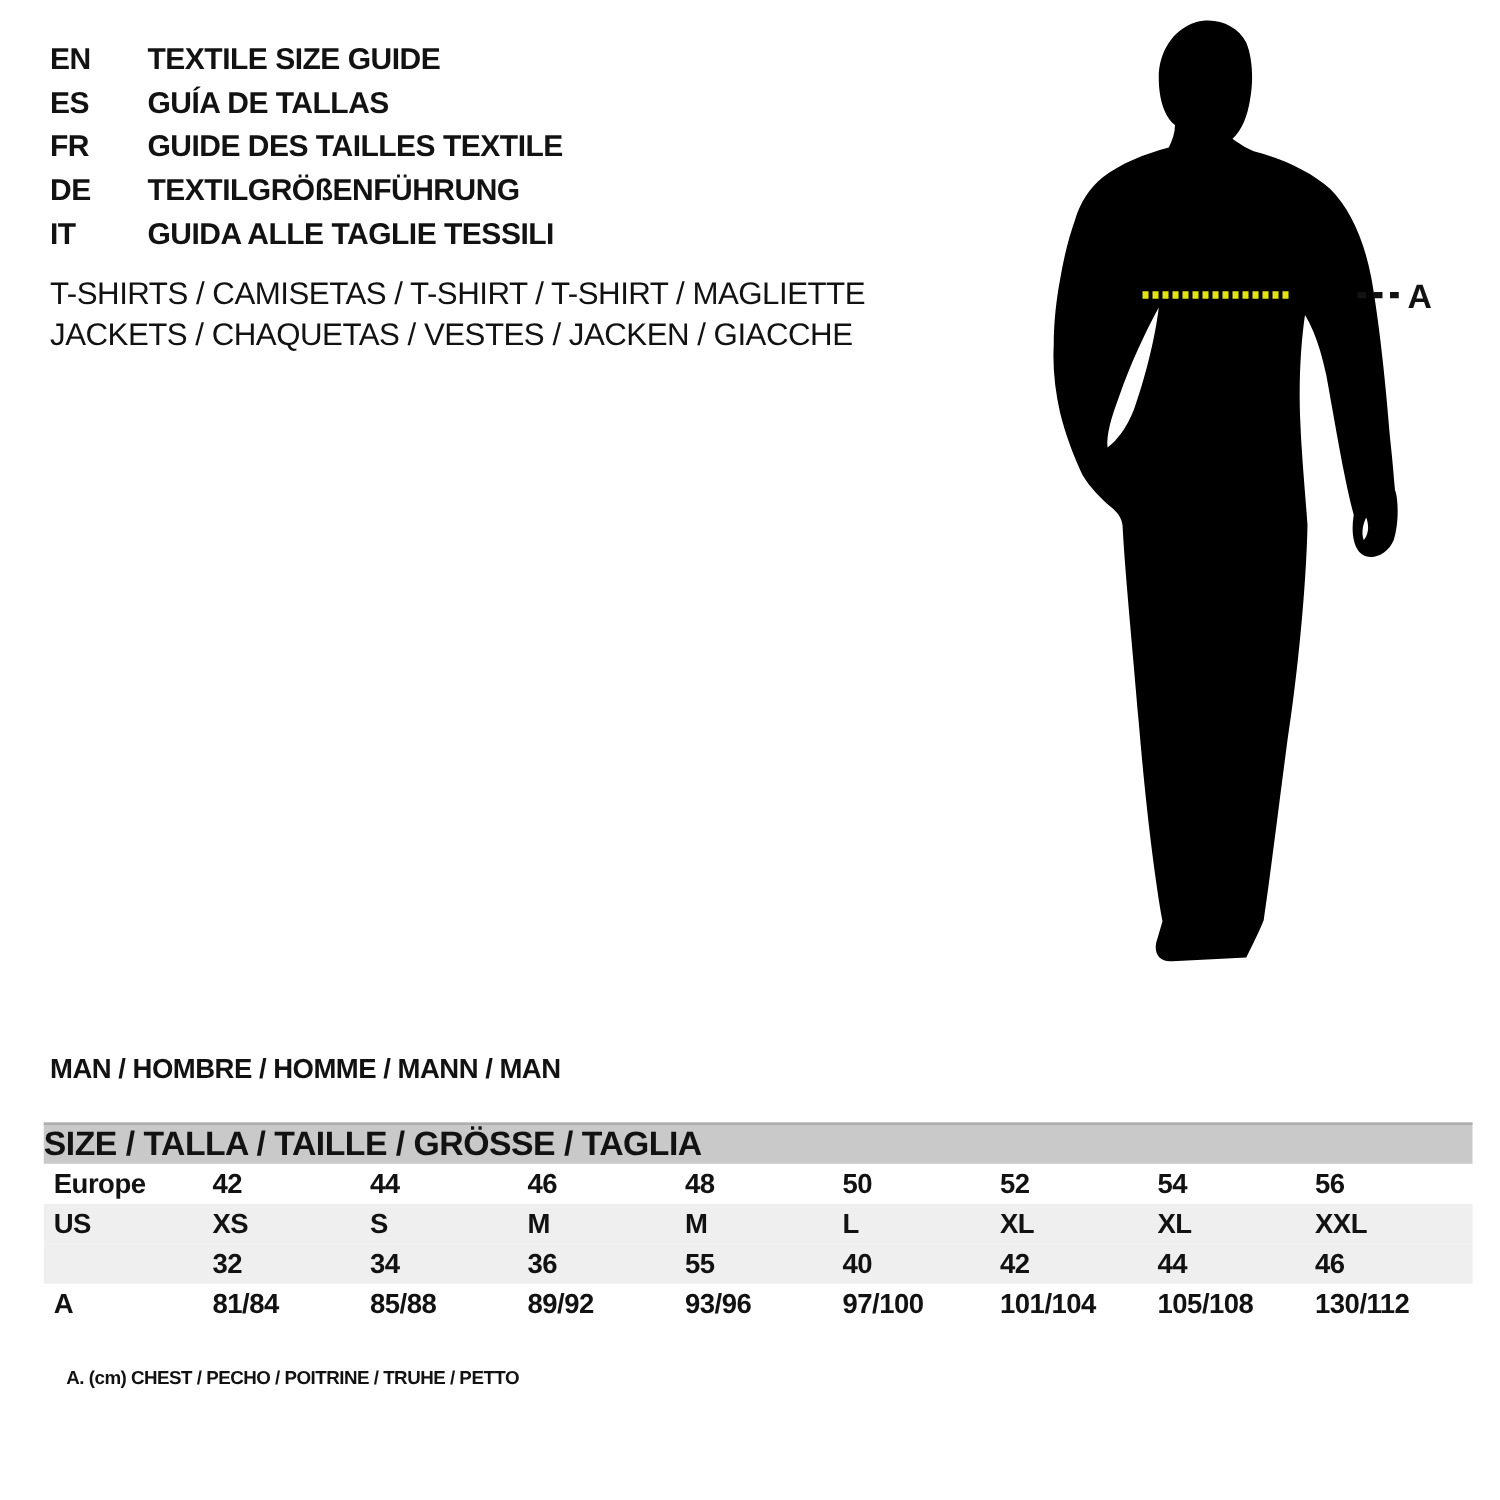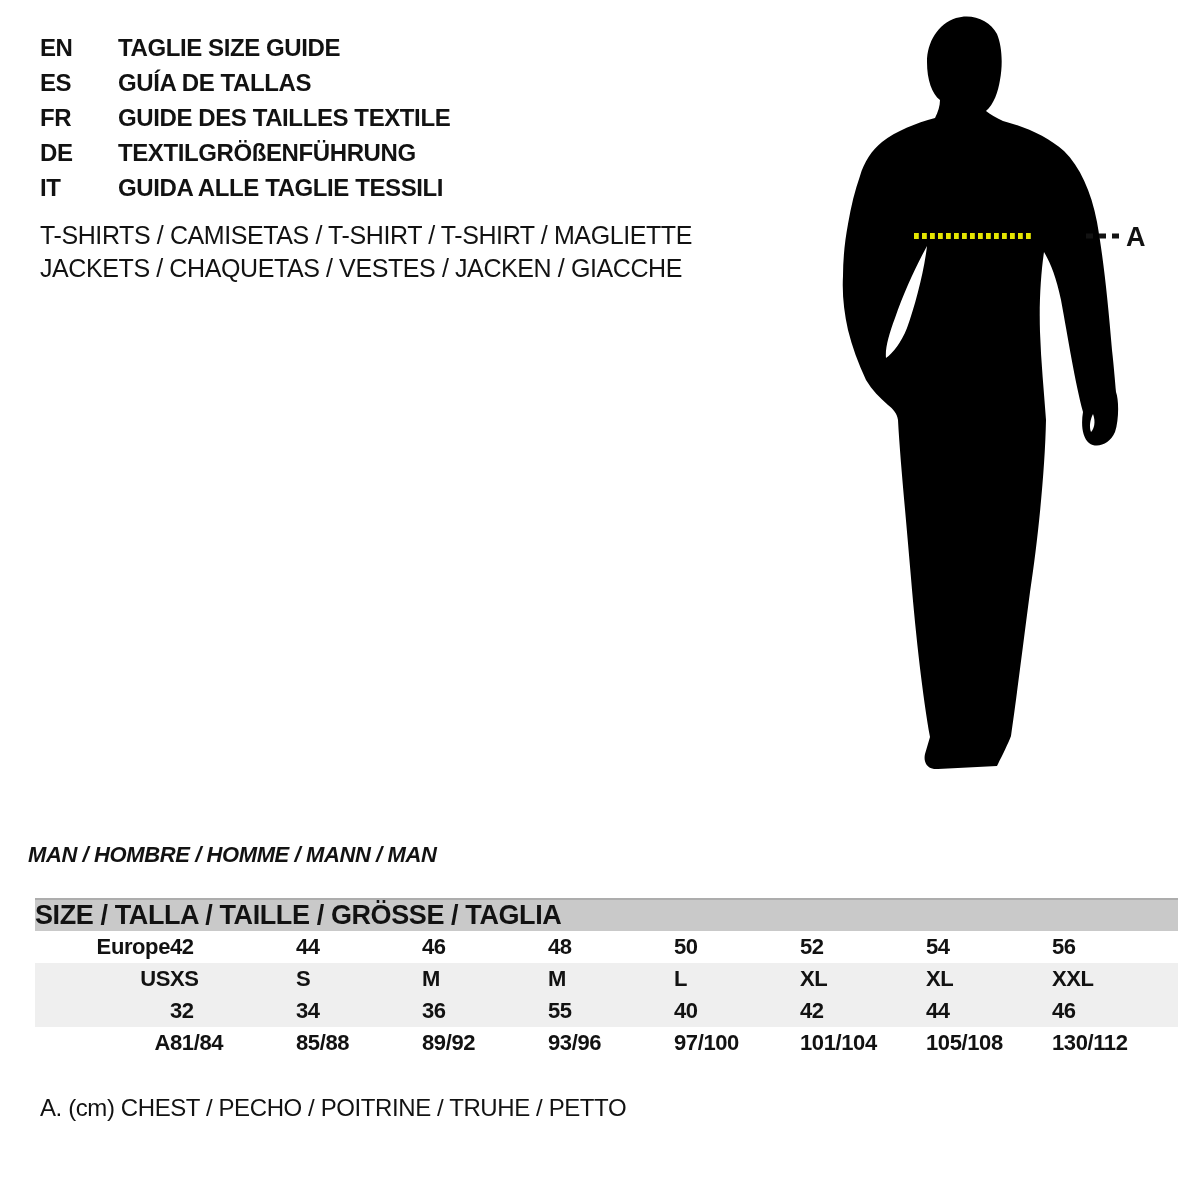--- a/index.html
+++ b/index.html
@@ -35,63 +35,62 @@
 
   
   .figure-svg { position: absolute; left: 830px; top: 0; width: 370px; height: 800px; }
   .figure-svg text {
     font-family: "Liberation Sans", "DejaVu Sans", sans-serif;
     font-weight: bold; font-size: 27px;
   }
 
   
   .section-title {
-    position: absolute; left: 28px; top: 842px;
+    position: absolute; left: 40px; top: 842px;
     font-weight: bold; font-size: 22px; letter-spacing: -0.4px;
     white-space: nowrap;
-    font-style: italic;
   }
 
   
   .size-table { position: absolute; left: 35px; top: 888px; width: 1143px; }
   .table-header {
     height: 33px;
     background: #c9c9c9;
     border-top: 2px solid #adadad;
     display: flex; align-items: center;
     font-weight: bold; font-size: 27px; letter-spacing: -0.4px;
     white-space: nowrap;
     margin-top: 10px;
   }
   .table-row {
     display: grid;
     grid-template-columns: 135px repeat(8, 1fr);
     height: 32px; align-items: center;
     font-weight: bold; font-size: 22px; letter-spacing: -0.4px;
   }
   .table-row.shaded { background: #efefef; }
-  .row-label { padding-left: 8px; text-align: right; }
+  .row-label { padding-left: 8px; text-align: left; }
   .size-cell { text-align: left; }
 
   
   .footnote {
-    position: absolute; left: 40px; top: 1094px;
-    font-weight: normal; font-size: 24px; letter-spacing: -0.4px;
+    position: absolute; left: 53px; top: 1094px;
+    font-weight: bold; font-size: 15px; letter-spacing: -0.4px;
     white-space: nowrap;
   }
 </style>
 </head>
 <body>
 
 <div class="canvas">
 
   <div class="lang-list">
     <div class="lang-row">
       <span class="lang-code">EN</span>
-      <span class="lang-label">TAGLIE SIZE GUIDE</span>
+      <span class="lang-label">TEXTILE SIZE GUIDE</span>
     </div>
     <div class="lang-row">
       <span class="lang-code">ES</span>
       <span class="lang-label">GUÍA DE TALLAS</span>
     </div>
     <div class="lang-row">
       <span class="lang-code">FR</span>
       <span class="lang-label">GUIDE DES TAILLES TEXTILE</span>
     </div>
     <div class="lang-row">

